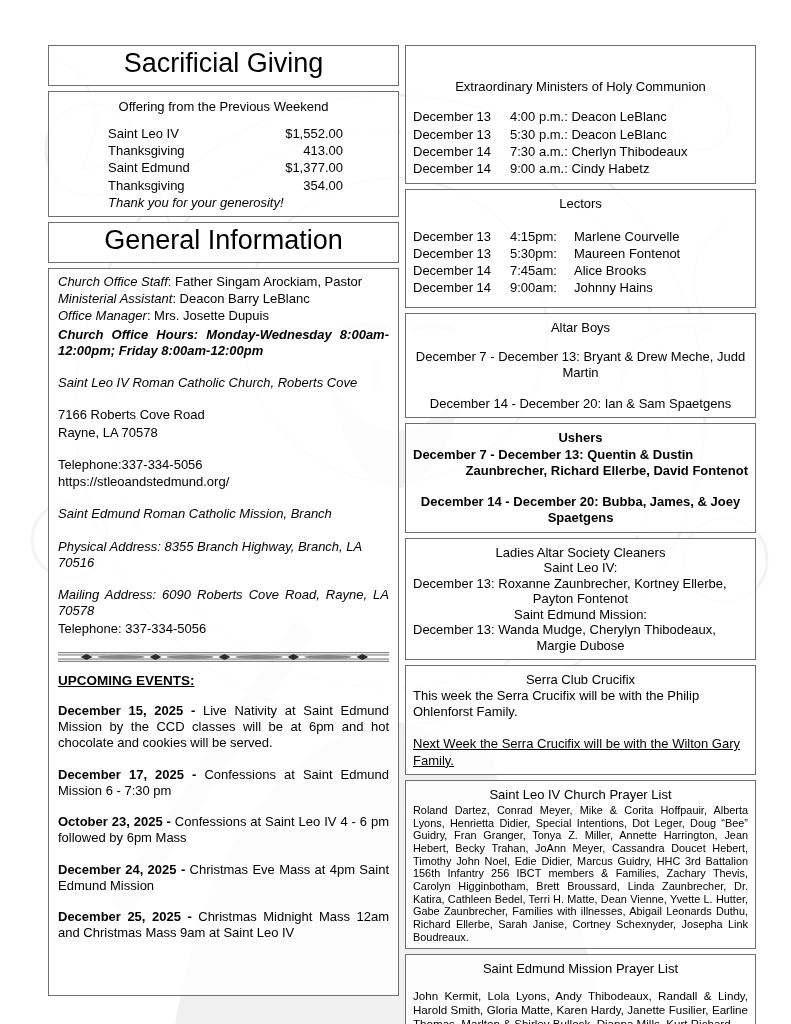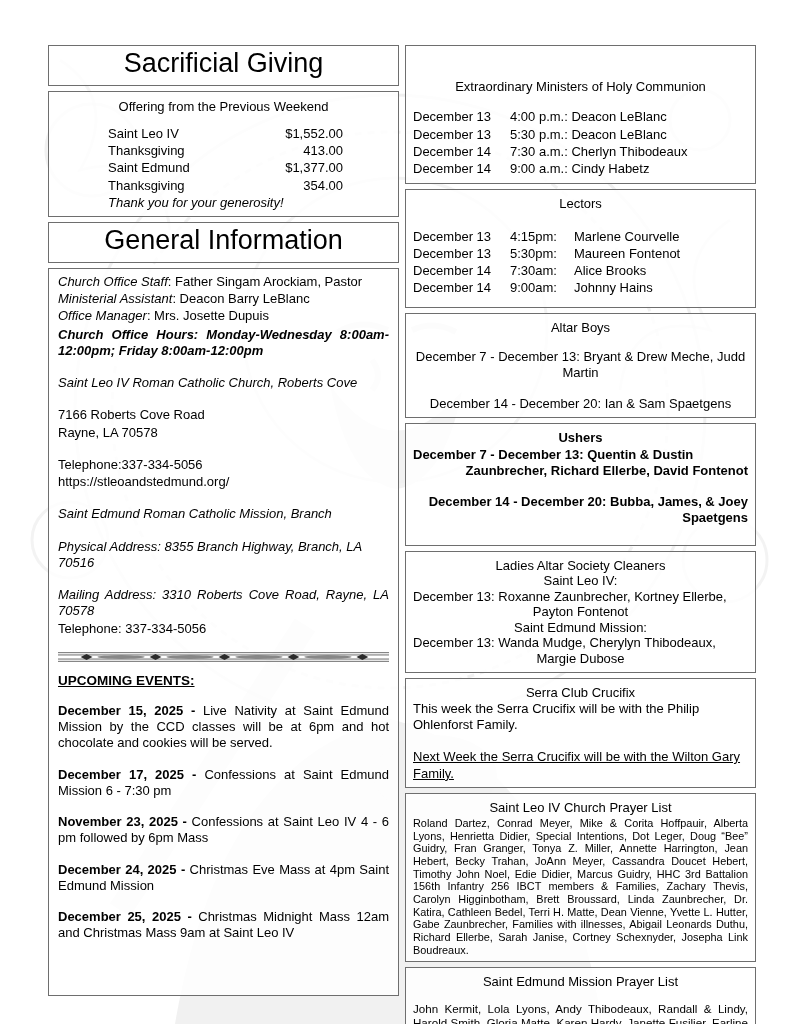--- a/index.html
+++ b/index.html
@@ -130,21 +130,21 @@
       </div>
       <p class="hours">Church Office Hours: Monday-Wednesday 8:00am-12:00pm; Friday 8:00am-12:00pm</p>
 
       <div class="gi-line it">Saint Leo IV Roman Catholic Church, Roberts Cove</div>
       <div class="gi-line sp">7166 Roberts Cove Road</div>
       <div class="gi-line">Rayne, LA 70578</div>
       <div class="gi-line sp">Telephone:337-334-5056</div>
       <div class="gi-line">https://stleoandstedmund.org/</div>
       <div class="gi-line it sp">Saint Edmund Roman Catholic Mission, Branch</div>
       <div class="gi-line it sp">Physical Address: 8355 Branch Highway, Branch, LA 70516</div>
-      <div class="gi-line it sp justify">Mailing Address: 3310 Roberts Cove Road, Rayne, LA 70578</div>
+      <div class="gi-line it sp justify">Mailing Address: 6090 Roberts Cove Road, Rayne, LA 70578</div>
       <div class="gi-line">Telephone: 337-334-5056</div>
 
       <svg class="divider" viewBox="0 0 336 14" preserveAspectRatio="none" aria-hidden="true">
         <g stroke="#3c3c3c" stroke-width="0.7" fill="none">
           <line x1="0" y1="3.2" x2="336" y2="3.2"></line>
           <line x1="0" y1="5.2" x2="336" y2="5.2"></line>
           <line x1="0" y1="8.8" x2="336" y2="8.8"></line>
           <line x1="0" y1="10.8" x2="336" y2="10.8"></line>
         </g>
         <g fill="#2b2b2b">
@@ -164,21 +164,21 @@
 
       <div class="events-heading">UPCOMING EVENTS:</div>
 
       <p class="event">
         <b>December 15, 2025 -</b><span> Live Nativity at Saint Edmund Mission by the CCD classes will be at 6pm and hot chocolate and cookies will be served.</span>
       </p>
       <p class="event">
         <b>December 17, 2025 -</b><span> Confessions at Saint Edmund Mission 6 - 7:30 pm</span>
       </p>
       <p class="event">
-        <b>November 23, 2025 -</b><span> Confessions at Saint Leo IV 4 - 6 pm followed by 6pm Mass</span>
+        <b>October 23, 2025 -</b><span> Confessions at Saint Leo IV 4 - 6 pm followed by 6pm Mass</span>
       </p>
       <p class="event">
         <b>December 24, 2025 -</b><span> Christmas Eve Mass at 4pm Saint Edmund Mission</span>
       </p>
       <p class="event">
         <b>December 25, 2025 -</b><span> Christmas Midnight Mass 12am and Christmas Mass 9am at Saint Leo IV</span>
       </p>
     </div>
   </div>
 
@@ -211,41 +211,41 @@
         <span class="s-time">4:15pm:</span>
         <span class="s-name">Marlene Courvelle</span>
       </div>
       <div class="sched-row">
         <span class="s-date">December 13</span>
         <span class="s-time">5:30pm:</span>
         <span class="s-name">Maureen Fontenot</span>
       </div>
       <div class="sched-row">
         <span class="s-date">December 14</span>
-        <span class="s-time">7:30am:</span>
+        <span class="s-time">7:45am:</span>
         <span class="s-name">Alice Brooks</span>
       </div>
       <div class="sched-row">
         <span class="s-date">December 14</span>
         <span class="s-time">9:00am:</span>
         <span class="s-name">Johnny Hains</span>
       </div>
     </div>
 
     <div class="box b-altar">
       <div class="sec-h">Altar Boys</div>
       <p class="center" style="margin:0;">December 7 - December 13: Bryant &amp; Drew Meche, Judd Martin</p>
       <p class="center wk2" style="margin-bottom:0;">December 14 - December 20: Ian &amp; Sam Spaetgens</p>
     </div>
 
     <div class="box b-ushers">
       <div class="sec-h">Ushers</div>
       <div>December 7 - December 13: Quentin &amp; Dustin</div>
       <div class="line-right">Zaunbrecher, Richard Ellerbe, David Fontenot</div>
-      <p class="center wk2" style="margin-bottom:13px;text-align:right;">December 14 - December 20: Bubba, James, &amp; Joey Spaetgens</p>
+      <p class="center wk2" style="margin-bottom:0;">December 14 - December 20: Bubba, James, &amp; Joey Spaetgens</p>
     </div>
 
     <div class="box b-ladies">
       <div class="sec-h">Ladies Altar Society Cleaners</div>
       <div class="center">Saint Leo IV:</div>
       <div>December 13: Roxanne Zaunbrecher, Kortney Ellerbe,</div>
       <div class="center">Payton Fontenot</div>
       <div class="center">Saint Edmund Mission:</div>
       <div>December 13: Wanda Mudge, Cherylyn Thibodeaux,</div>
       <div class="center">Margie Dubose</div>

